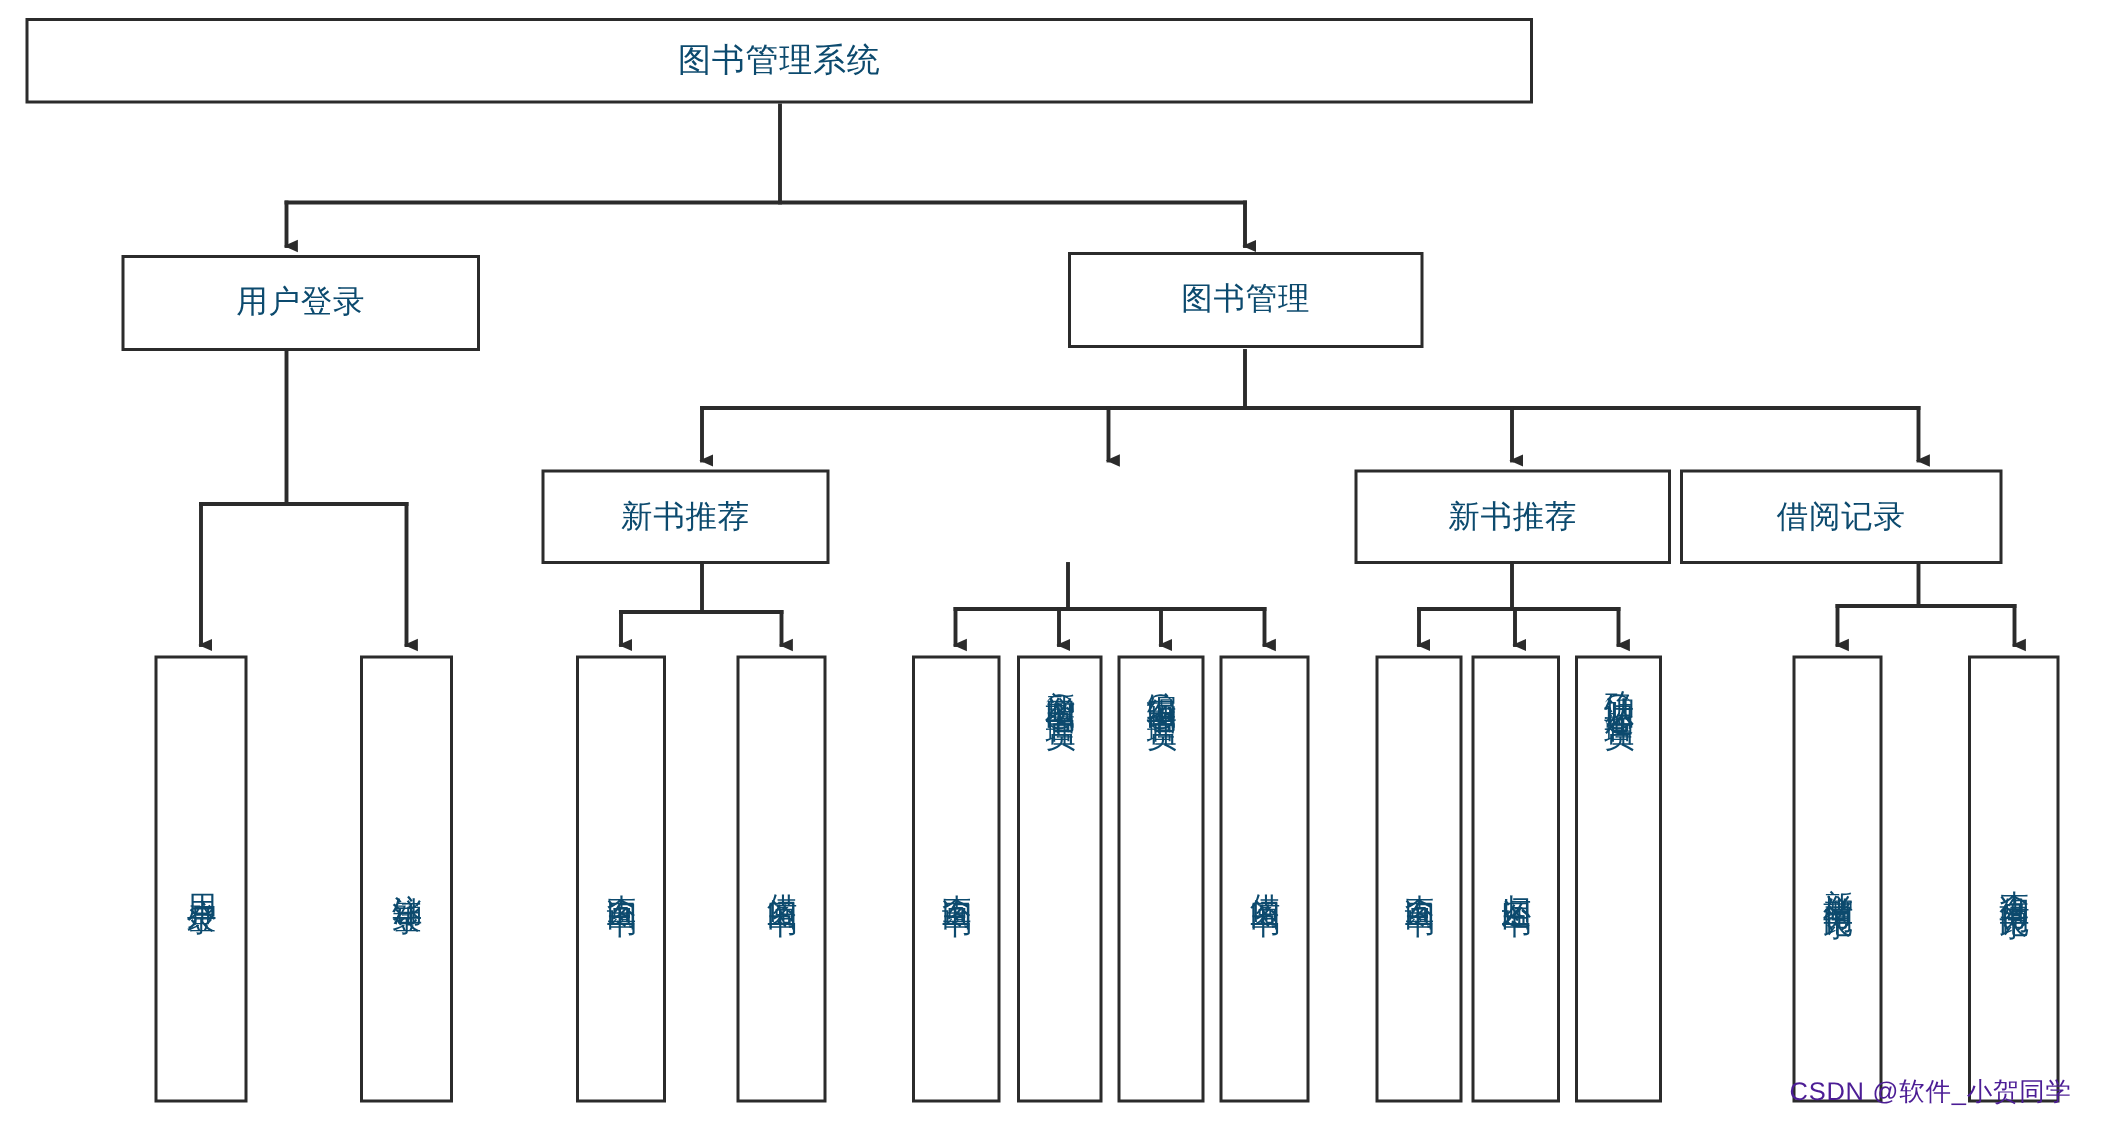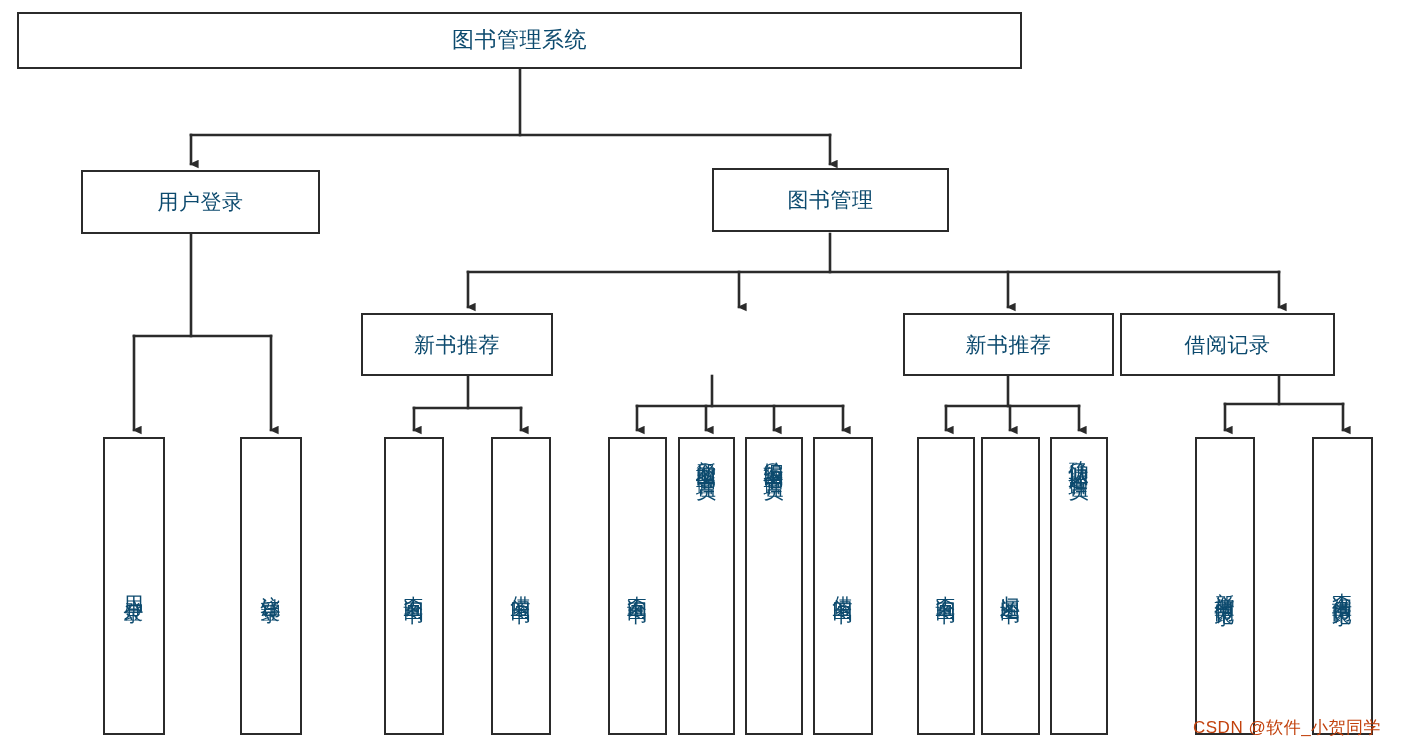--- a/index.html
+++ b/index.html
@@ -68,21 +68,21 @@
     align-items: center;
   }
   .node.vert.v-top {
     align-items: flex-start;
   }
   .node.vert.v-top .label {
     margin-top: 6px;
   }
   .watermark {
     position: absolute;
-    color: #c2410c;
+    color: #4c1d95;
     font-size: 17px;
     white-space: nowrap;
     letter-spacing: 0.5px;
   }
 </style>
 </head>
 <body>
 
 <div id="diagram-root">
 

